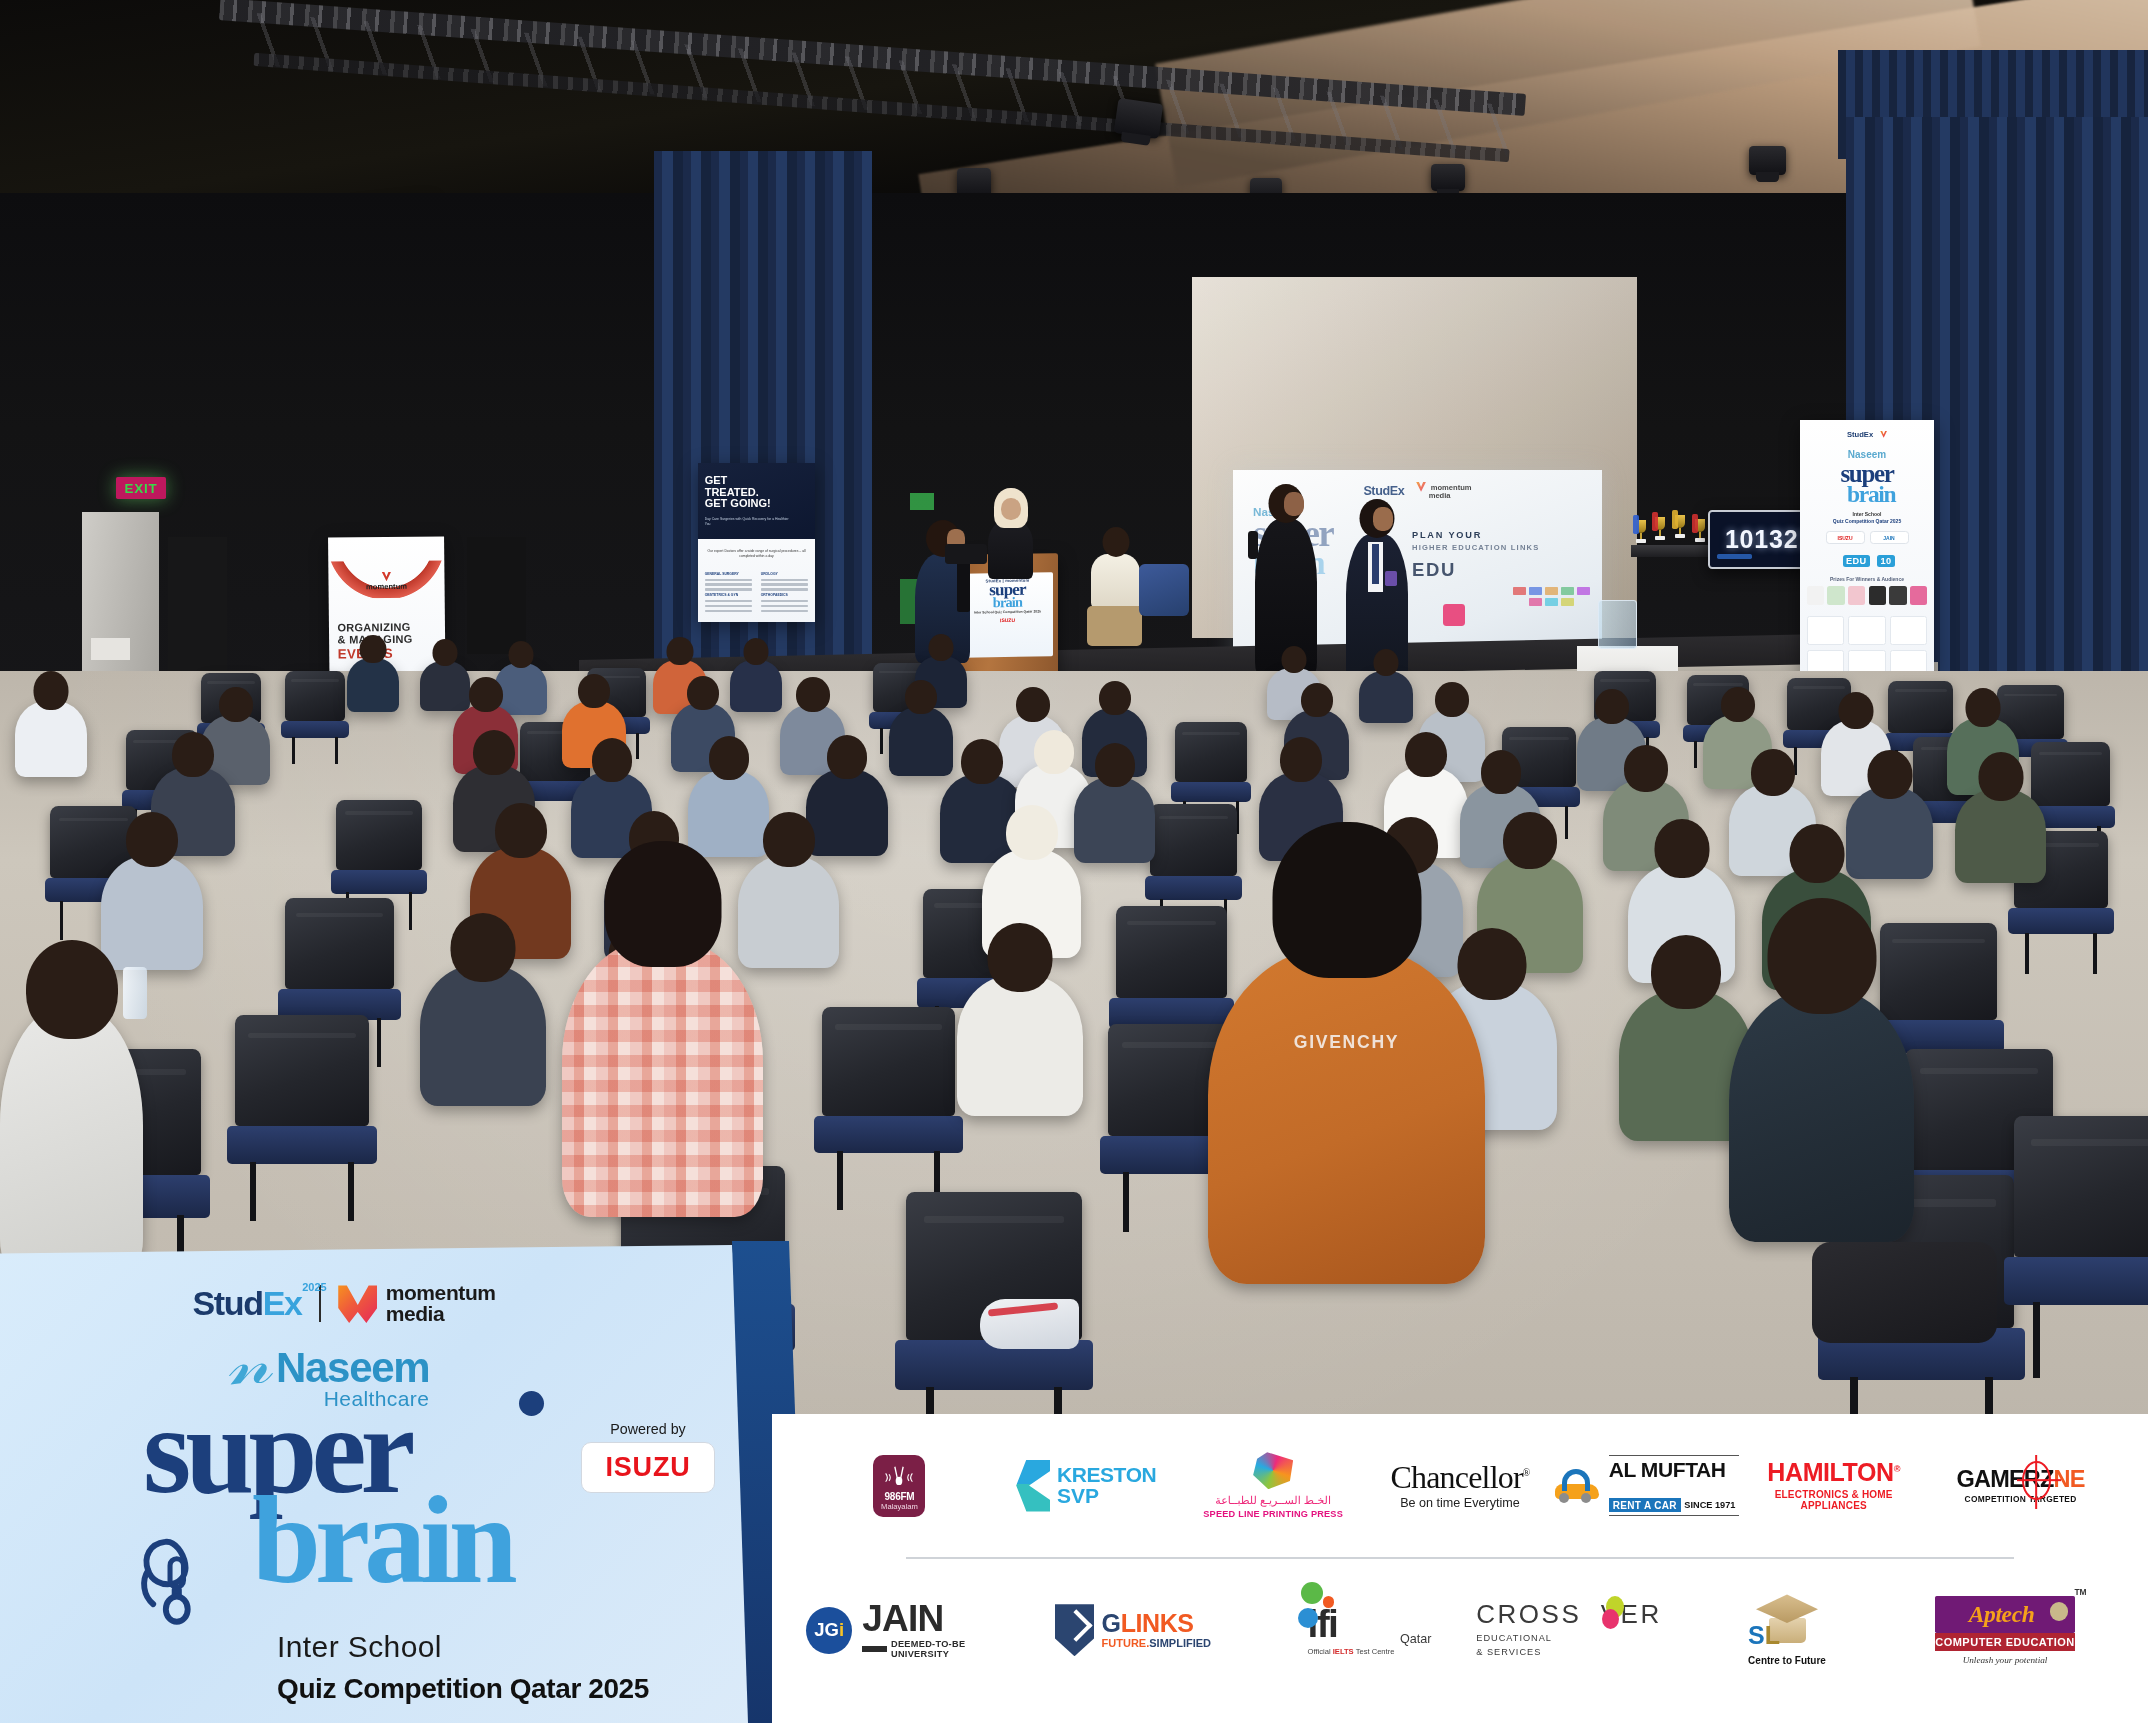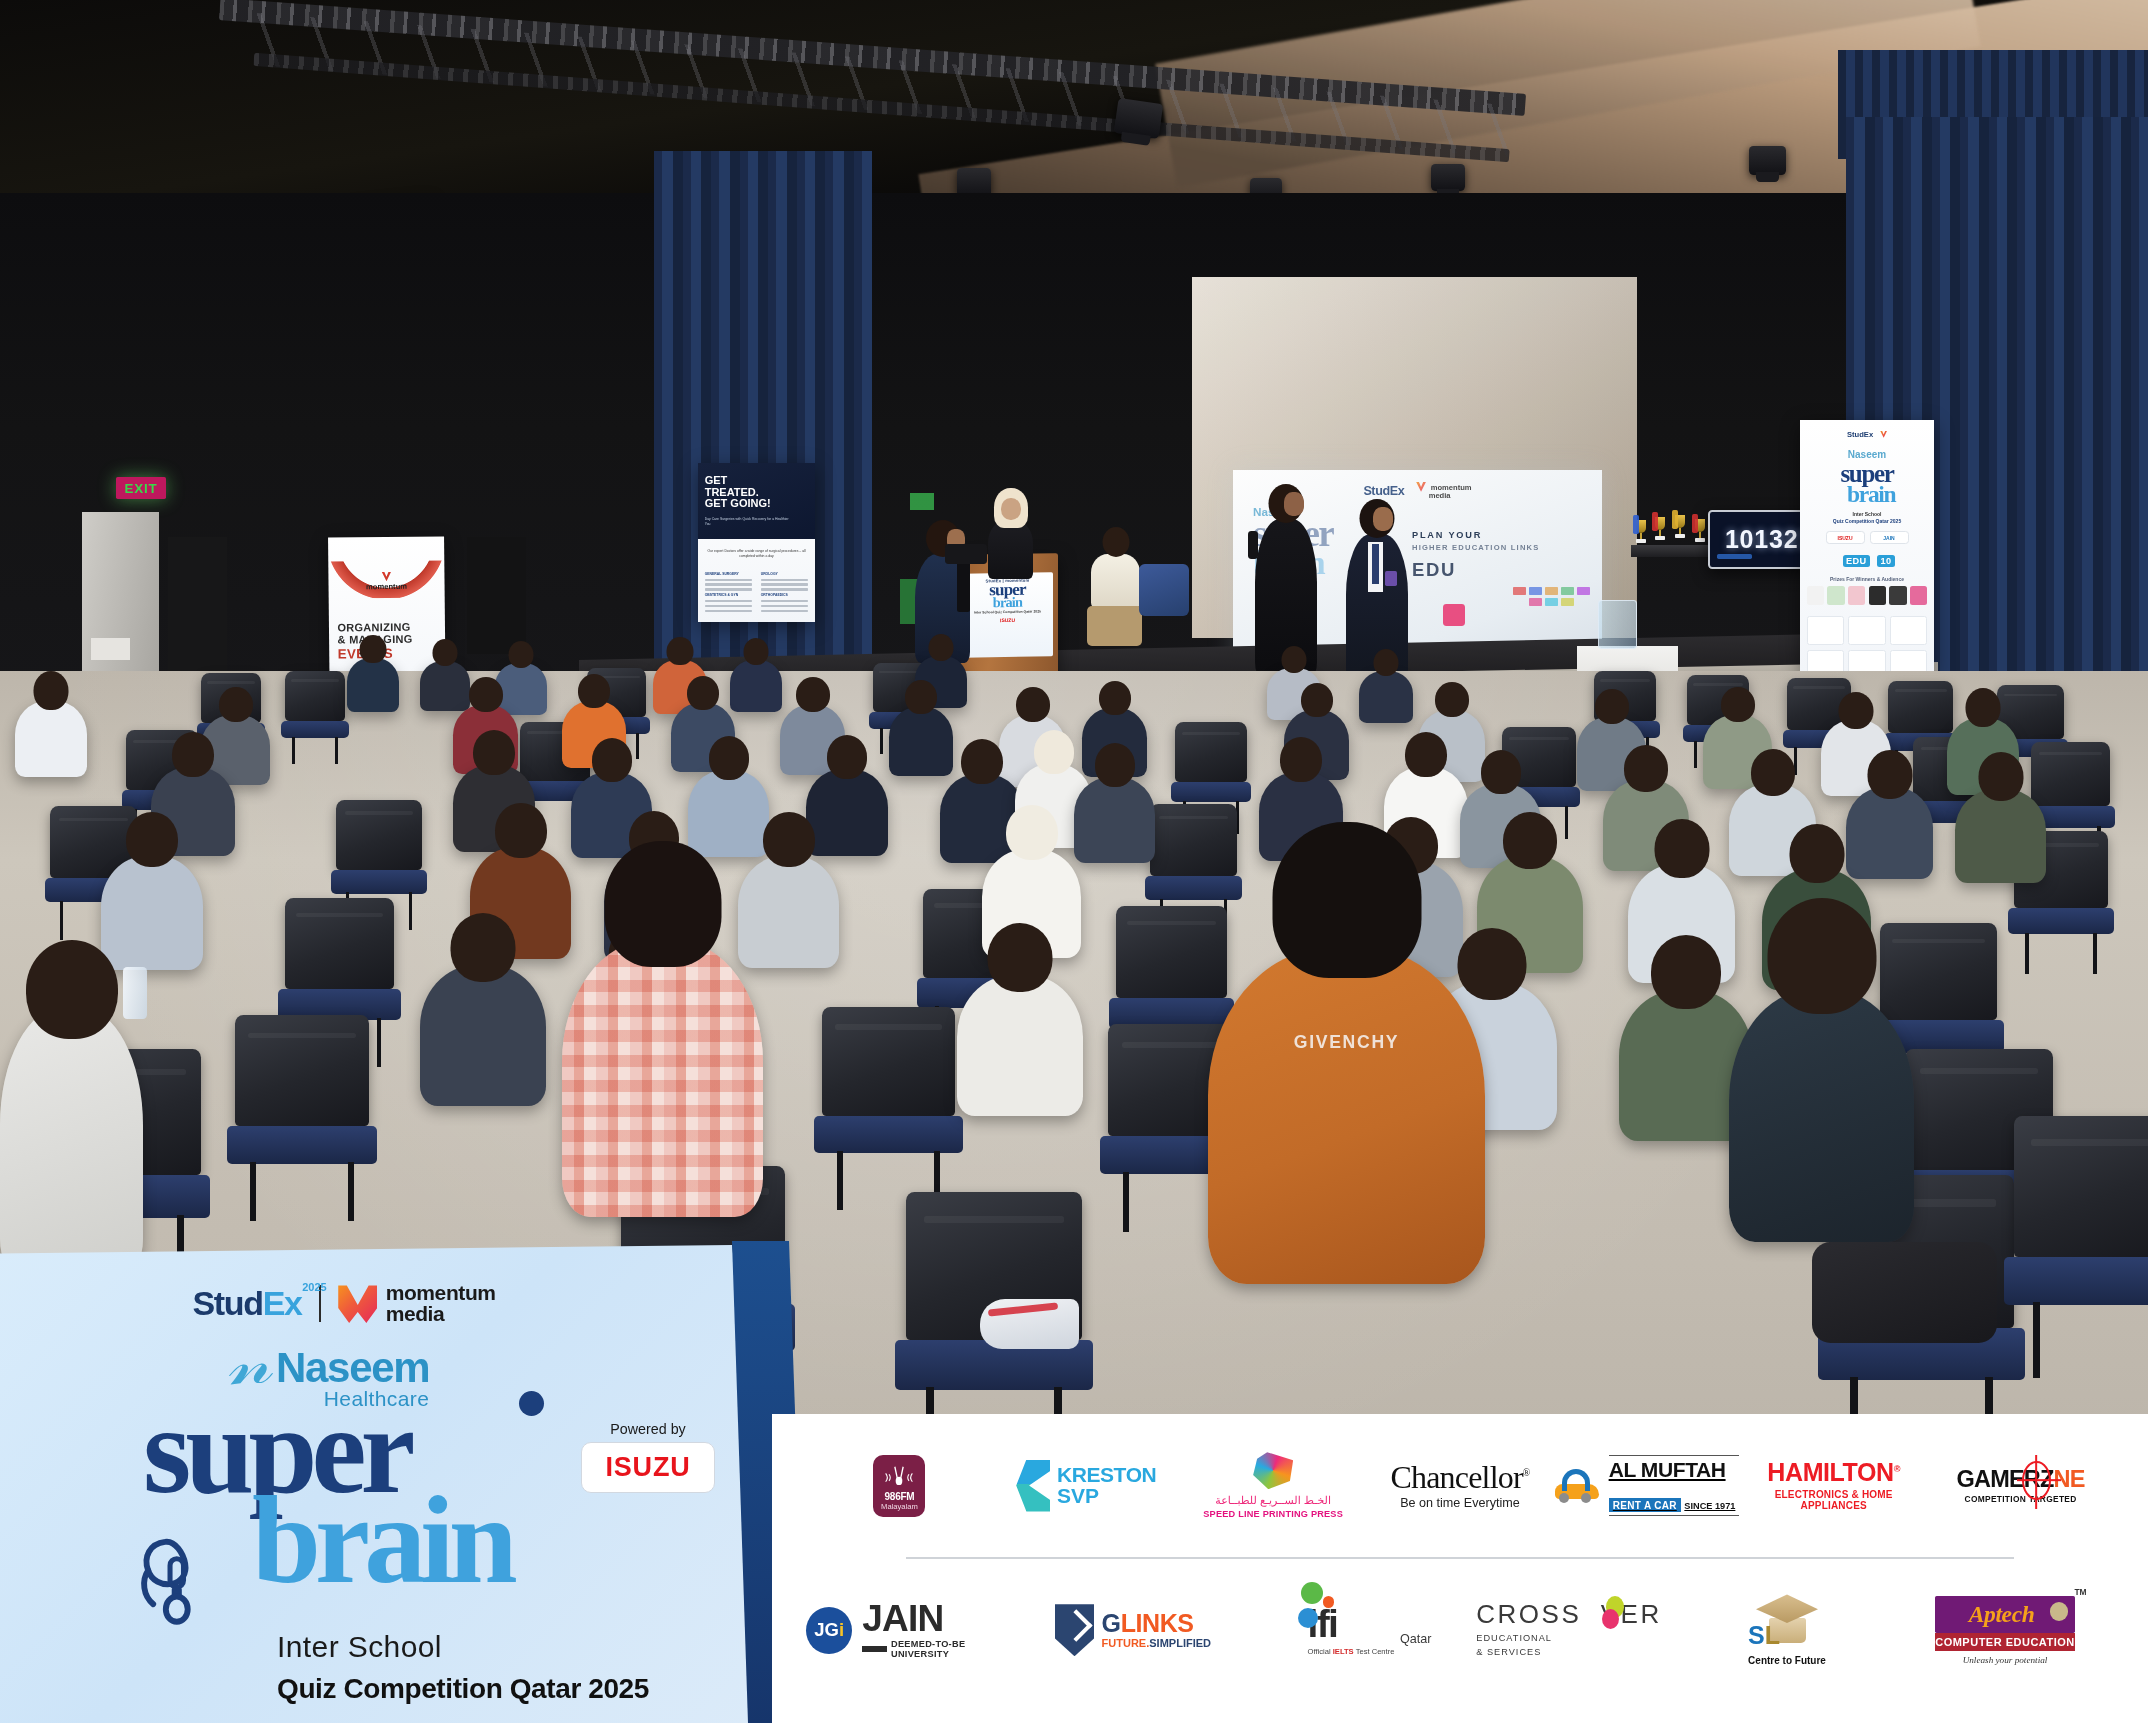--- a/index.html
+++ b/index.html
@@ -334,23 +334,23 @@
   .lg-chan .n{font:400 32px "Liberation Serif",serif;color:#111;letter-spacing:-0.8px;line-height:1;}
   .lg-chan .n sup{font-size:10px;vertical-align:super;}
   .lg-chan .s{font:400 12.6px "Liberation Sans",sans-serif;color:#222;margin-top:3.4px;}
 
   .lg-almuf{display:flex;align-items:center;gap:6.7px;}
   .lg-almuf .car{width:47px;height:34px;position:relative;}
   .lg-almuf .car .body{position:absolute;left:0;bottom:3.4px;width:44px;height:15px;background:#f5a11b;border-radius:8.4px 11.7px 5px 5px;}
   .lg-almuf .car .arc{position:absolute;left:6.7px;top:0;width:28.5px;height:22px;border:5px solid #1b75bb;border-bottom:none;border-radius:15px 15px 0 0;}
   .lg-almuf .car .w1,.lg-almuf .car .w2{position:absolute;bottom:0;width:10px;height:10px;border-radius:50%;background:#8c8c8c;}
   .lg-almuf .car .w1{left:4.2px;} .lg-almuf .car .w2{left:26px;}
-  .lg-almuf .tx{border-top:1.7px solid #555;border-bottom:1.7px solid #555;padding:2.5px 0;text-decoration:underline;}
+  .lg-almuf .tx{border-top:1.7px solid #555;border-bottom:1.7px solid #555;padding:2.5px 0;}
   .lg-almuf .tx .a{font:700 21px "Liberation Sans",sans-serif;color:#111;letter-spacing:-0.4px;line-height:1;}
-  .lg-almuf .tx .b{display:flex;align-items:flex-end;margin-top:18px;}
+  .lg-almuf .tx .b{display:flex;align-items:center;margin-top:18px;}
   .lg-almuf .tx .b i{background:#1b75bb;color:#fff;font:700 10px "Liberation Sans",sans-serif;font-style:normal;padding:1.7px 4.2px;letter-spacing:0.3px;}
   .lg-almuf .tx .b u{text-decoration:none;font:700 9.2px "Liberation Sans",sans-serif;color:#111;padding:1.7px 3.4px;}
 
   .lg-ham{text-align:center;}
   .lg-ham .n{font:700 25px "Liberation Sans",sans-serif;color:#ed1c24;letter-spacing:-0.4px;line-height:1;}
   .lg-ham .n sup{font-size:9.2px;}
   .lg-ham .s{font:700 10px "Liberation Sans",sans-serif;color:#ed1c24;letter-spacing:0.2px;margin-top:3.4px;}
 
   .lg-gz{text-align:center;position:relative;}
   .lg-gz .n{font:700 23.5px "Liberation Sans",sans-serif;color:#111;letter-spacing:-0.8px;line-height:1;}

